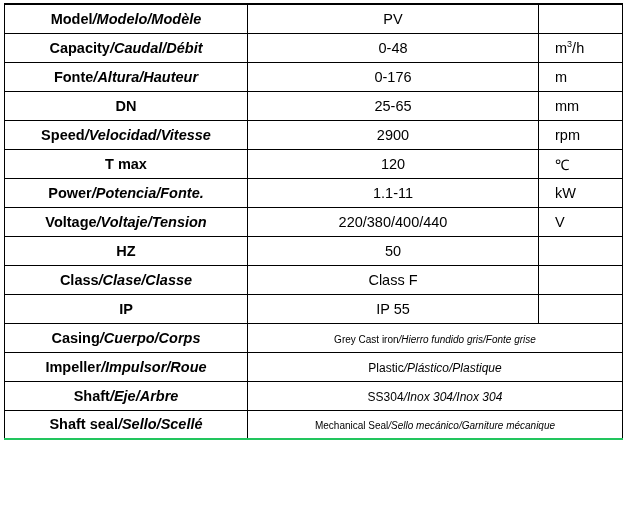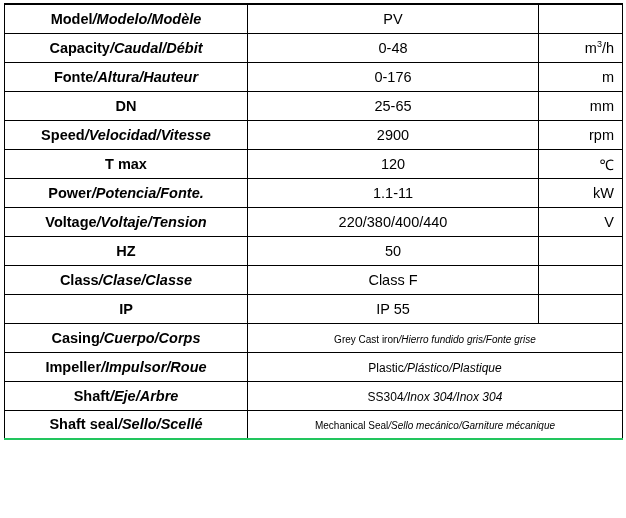--- a/index.html
+++ b/index.html
@@ -15,40 +15,40 @@
   }
   #spec-table {
     border-collapse: collapse;
     table-layout: fixed;
     width: 618px;
     margin: 3px 4px 0 4px;
   }
   #spec-table td {
     border: 1px solid #000000;
     height: 29px;
-    padding: 0 8px;
+    padding: 0 16px;
     vertical-align: middle;
     box-sizing: border-box;
     overflow: hidden;
     white-space: nowrap;
   }
   td.label {
     width: 243px;
     text-align: center;
     font-weight: bold;
     font-size: 14.5px;
   }
   td.value {
     width: 291px;
     text-align: center;
     font-size: 14.5px;
   }
   td.unit {
     width: 84px;
-    text-align: right;
+    text-align: left;
     padding-left: 12px;
     font-size: 14.5px;
     border-left: none;
   }
   
   td.value.wide {
     width: 375px;
   }
   .it { font-style: italic; }
   .small { font-size: 12px; }

